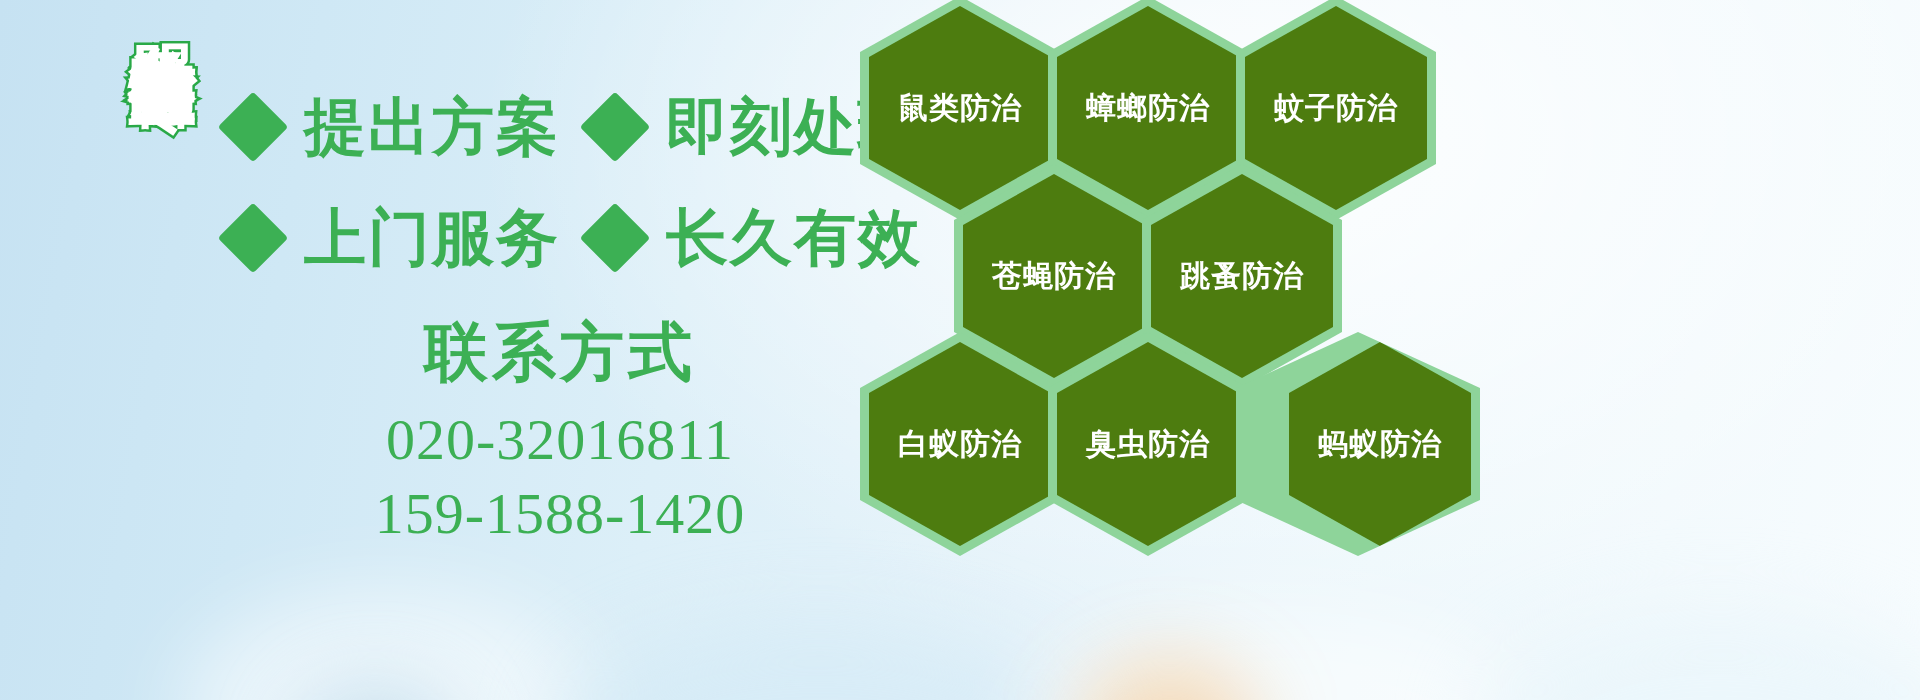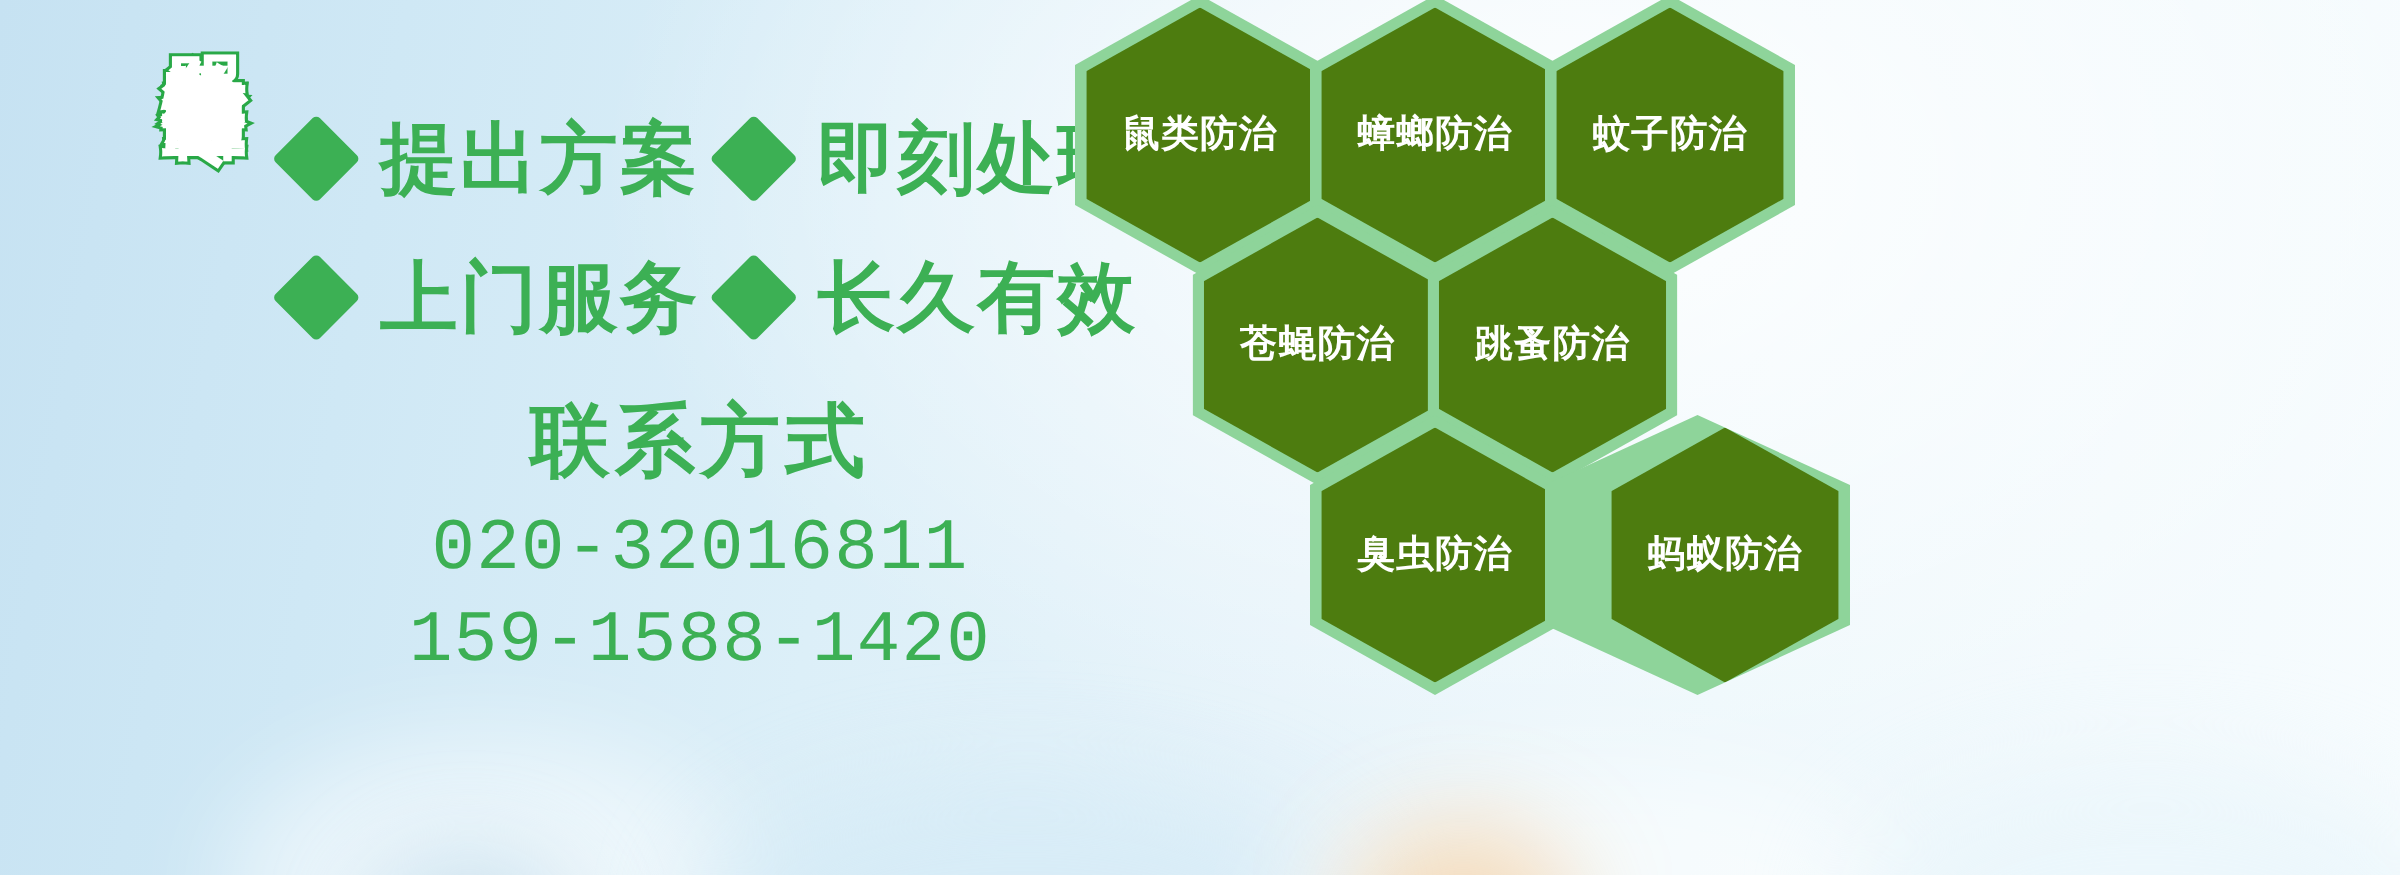--- a/index.html
+++ b/index.html
@@ -53,34 +53,34 @@
   #feature-row-1{left:228px;top:85px;}
   #feature-row-2{left:228px;top:196px;}
   .diamond{
     display:inline-block;
     width:50px;height:50px;
     background:#3cb054;
     transform:rotate(45deg);
     border-radius:4px;
     flex:0 0 auto;
   }
-  .feature-label{margin-left:26px;margin-right:18px;letter-spacing:2px;}
+  .feature-label{margin-left:26px;margin-right:30px;letter-spacing:2px;}
   .feature-label.last{margin-right:0;}
 
   
   #contact{
     position:absolute;left:300px;top:318px;width:520px;
     text-align:center;color:#3cb054;
   }
   #contact-title{
     font-size:64px;font-weight:bold;letter-spacing:4px;line-height:1.08;
   }
   .phone{
     font-size:58px;font-weight:normal;letter-spacing:1px;line-height:1.28;
-    font-family:Liberation Mono, monospace;
+    font-family:Liberation Serif, serif;
   }
   #phone-1{margin-top:16px;}
 
   
   #hex-grid{position:absolute;left:852px;top:-12px;width:620px;height:560px;}
   .hex{
     position:absolute;
     width:200px;height:224px;
     background:#8ed49a;
     -webkit-clip-path:polygon(50% 0%,100% 25%,100% 75%,50% 100%,0% 75%,0% 25%);
@@ -169,20 +169,25 @@
         <span class="hex-label">苍蝇防治</span>
       </div>
     </div>
 
     <div class="hex r2c2">
       <div class="hex-inner">
         <span class="hex-label">跳蚤防治</span>
       </div>
     </div>
 
+    <div class="hex r3c1">
+      <div class="hex-inner">
+        <span class="hex-label">白蚁防治</span>
+      </div>
+    </div>
 
     <div class="hex r3c2">
       <div class="hex-inner">
         <span class="hex-label">臭虫防治</span>
       </div>
     </div>
 
     <div class="hex r3c3">
       <div class="hex-inner">
         <span class="hex-label">蚂蚁防治</span>

